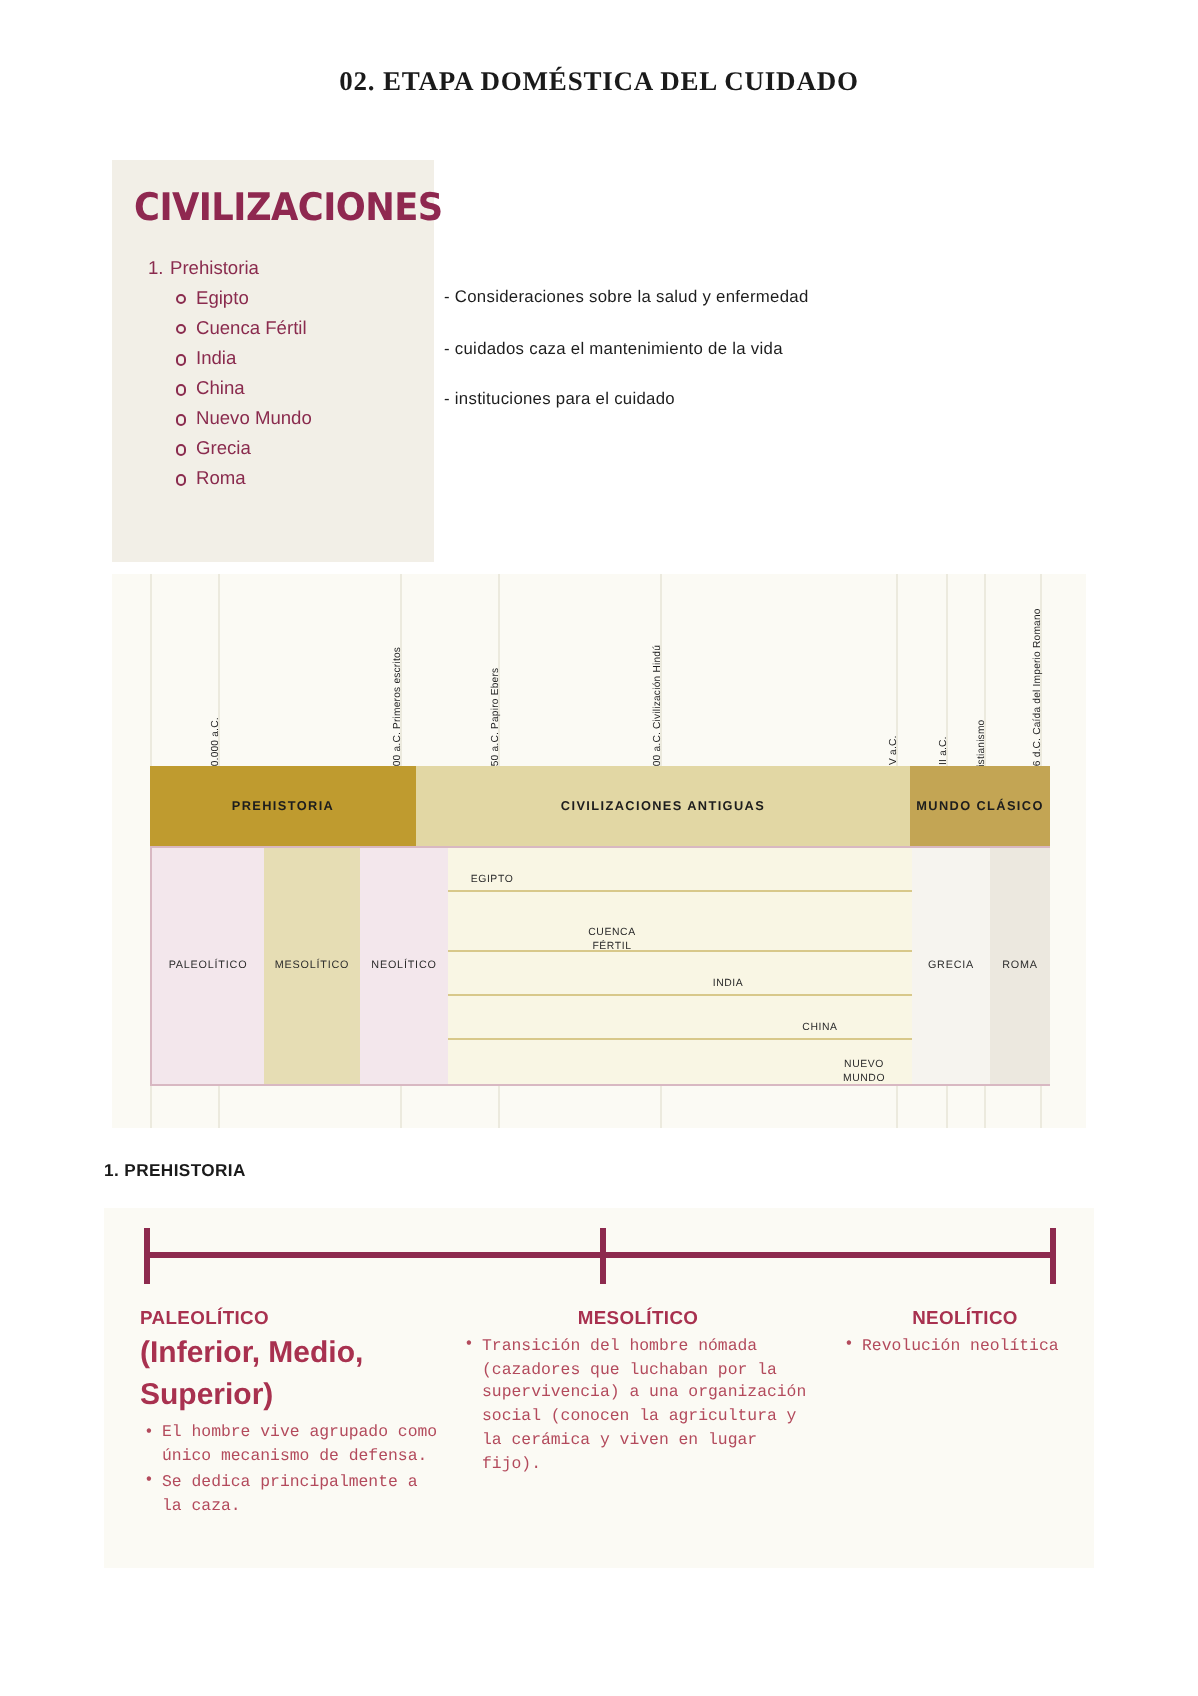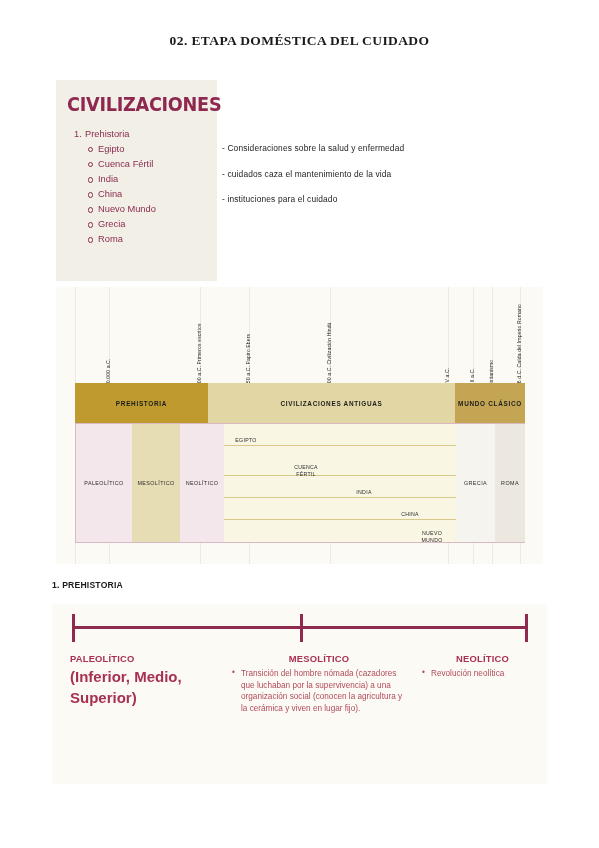--- a/index.html
+++ b/index.html
@@ -233,20 +233,21 @@
     font-size: 15px;
   }
   .phase ul {
     margin: 2px 0 0 0;
     padding-left: 11px;
     list-style: none;
   }
   .phase li {
     position: relative;
     margin-bottom: 1px;
+    font-family: Liberation Mono, monospace;
   }
   .phase li::before {
     content: "•";
     position: absolute;
     left: -9px;
     top: -0.5px;
   }
   .ph-paleo { left: 18px;  width: 150px; }
   .ph-meso  { left: 178px; width: 178px; text-align: left; }
   .ph-neo   { left: 368px; width: 125px; }
@@ -336,20 +337,24 @@
 
 <div class="pre-figure">
   <div class="axis-line"></div>
   <div class="axis-tick" style="left:20px"></div>
   <div class="axis-tick" style="left:248px"></div>
   <div class="axis-tick" style="left:473px"></div>
 
   <div class="phase ph-paleo">
     <h4>PALEOLÍTICO</h4>
     <div class="sub">(Inferior, Medio, Superior)</div>
+    <ul>
+      <li>El hombre vive agrupado como único mecanismo de defensa.</li>
+      <li>Se dedica principalmente a la caza.</li>
+    </ul>
   </div>
 
   <div class="phase ph-meso">
     <h4 class="ph-center-head">MESOLÍTICO</h4>
     <ul>
       <li>Transición del hombre nómada (cazadores que luchaban por la supervivencia) a una organización social (conocen la agricultura y la cerámica y viven en lugar fijo).</li>
     </ul>
   </div>
 
   <div class="phase ph-neo">

